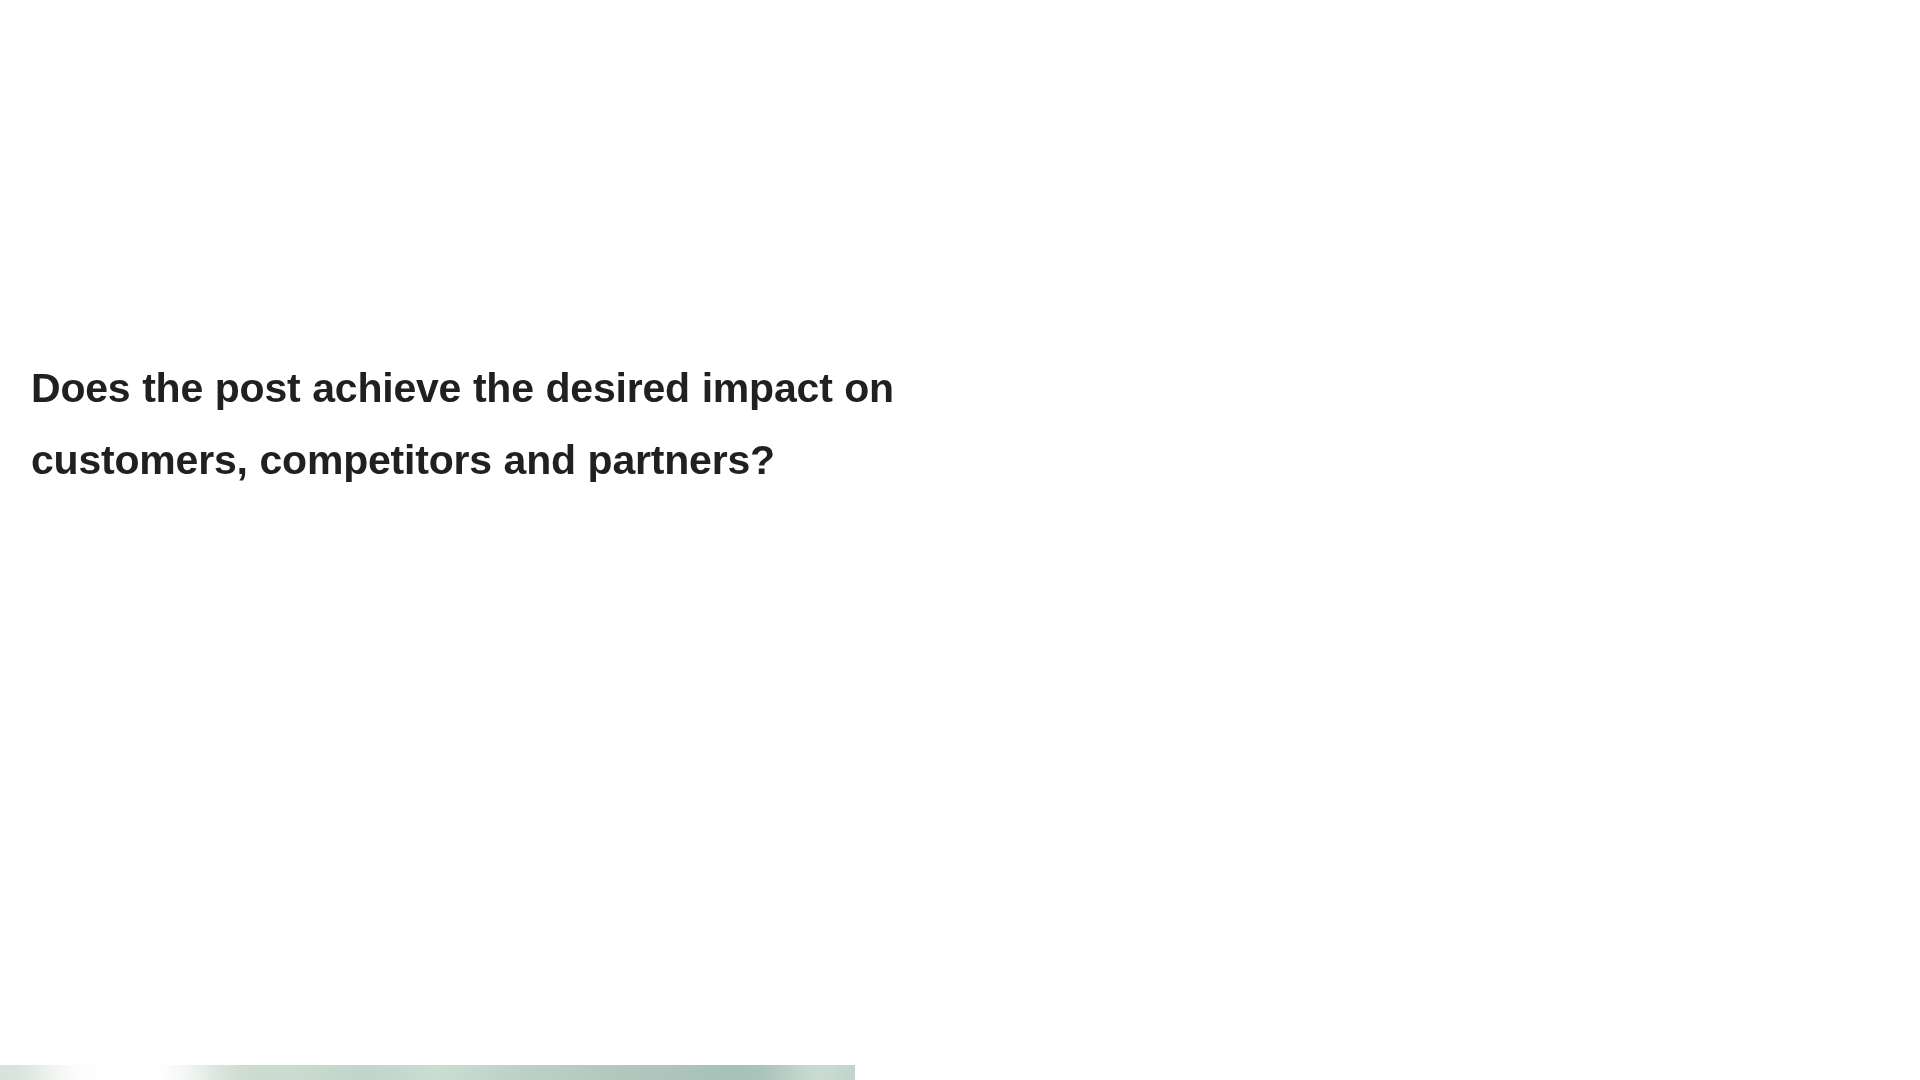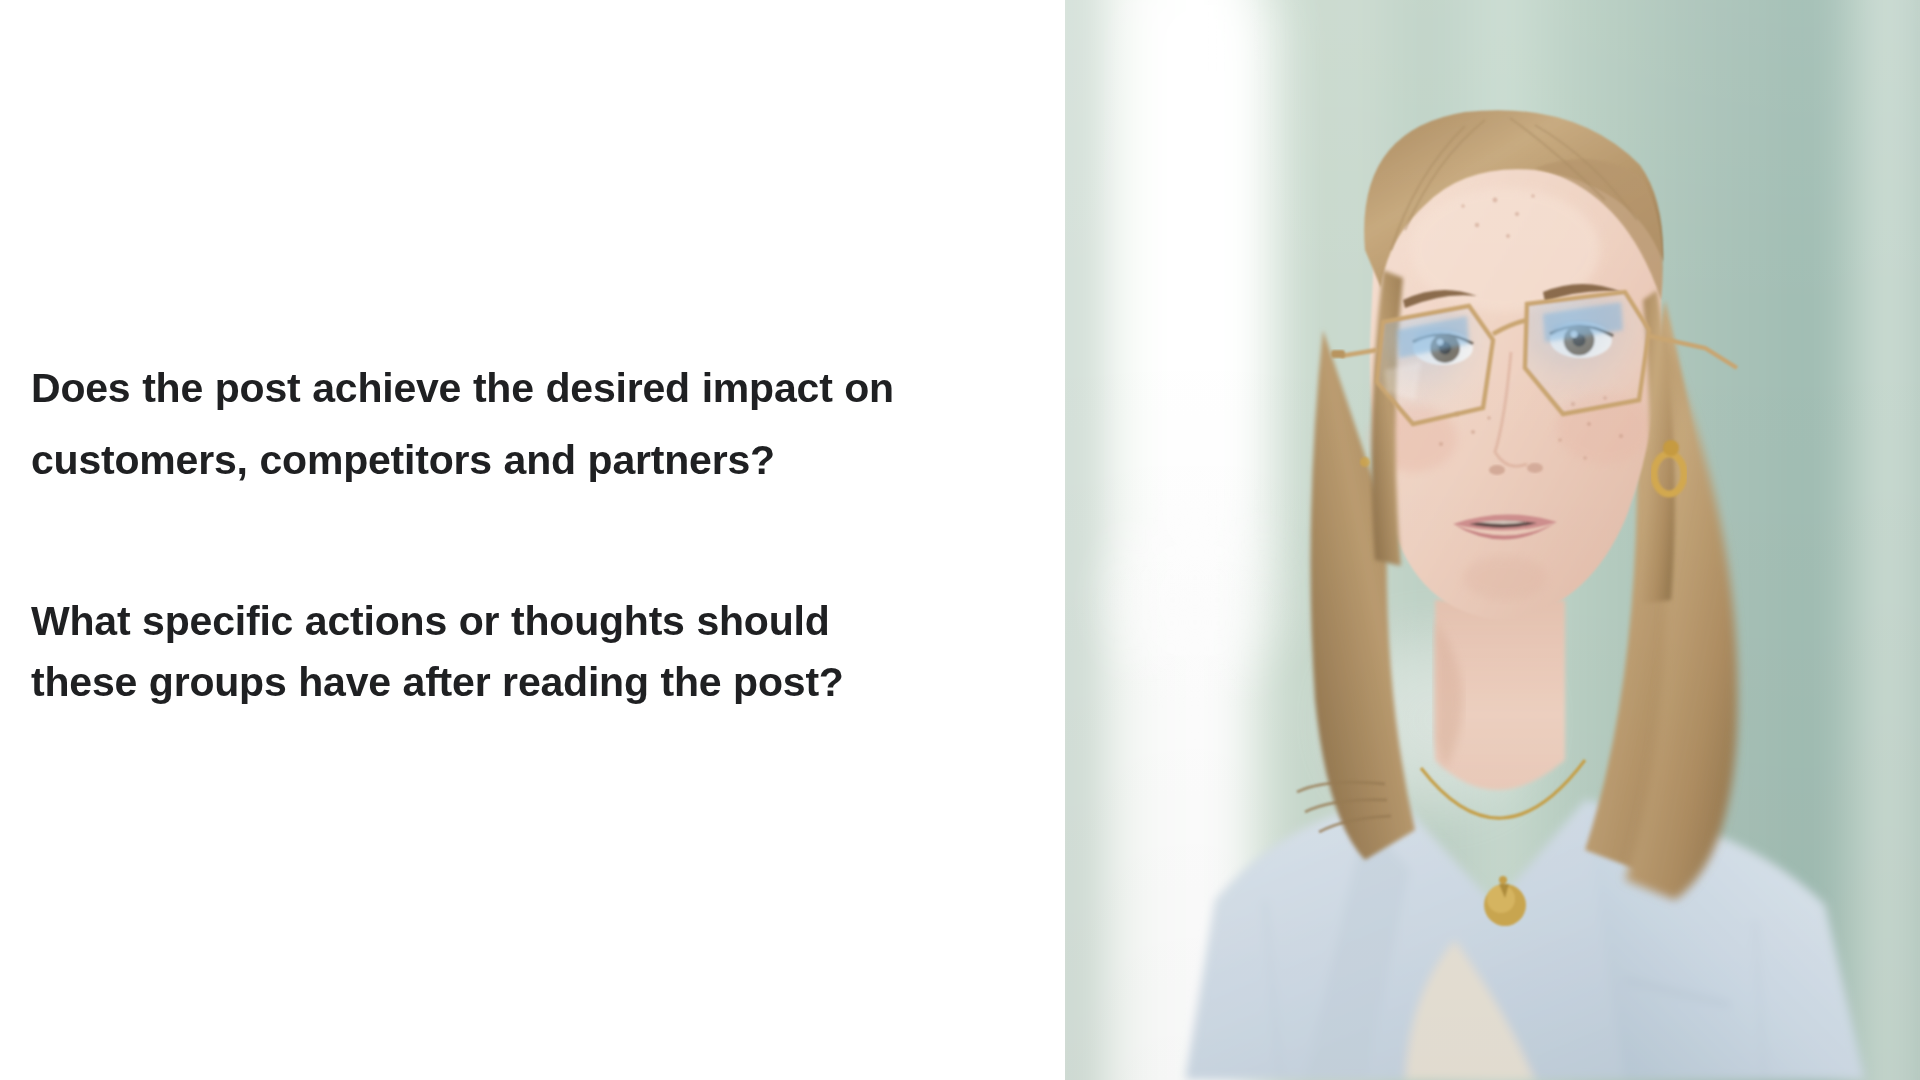--- a/index.html
+++ b/index.html
@@ -12,20 +12,21 @@
     background: #ffffff;
     font-family: "Liberation Sans", sans-serif;
   }
 
   .slide {
     position: relative;
     width: 1920px;
     height: 1080px;
     background: #ffffff;
     display: flex;
+    flex-direction: column;
   }
 
   
   .text-panel {
     position: relative;
     width: 1065px;
     height: 1080px;
     background: #ffffff;
     box-sizing: border-box;
     flex: 0 0 1065px;
@@ -136,21 +137,20 @@
   }
 </style>
 </head>
 <body>
 
 <div class="slide">
 
   <section class="text-panel">
     <div class="text-block">
       <p class="question first">Does the post achieve the desired impact on customers, competitors and partners?</p>
-      <p class="question second">What specific actions or thoughts should these groups have after reading the post?</p>
     </div>
   </section>
 
   <section class="video-panel">
 
     <div class="bg-stripes"></div>
     <div class="bokeh b2"></div>
     <div class="bokeh b1"></div>
     <div class="bokeh b3"></div>
 

